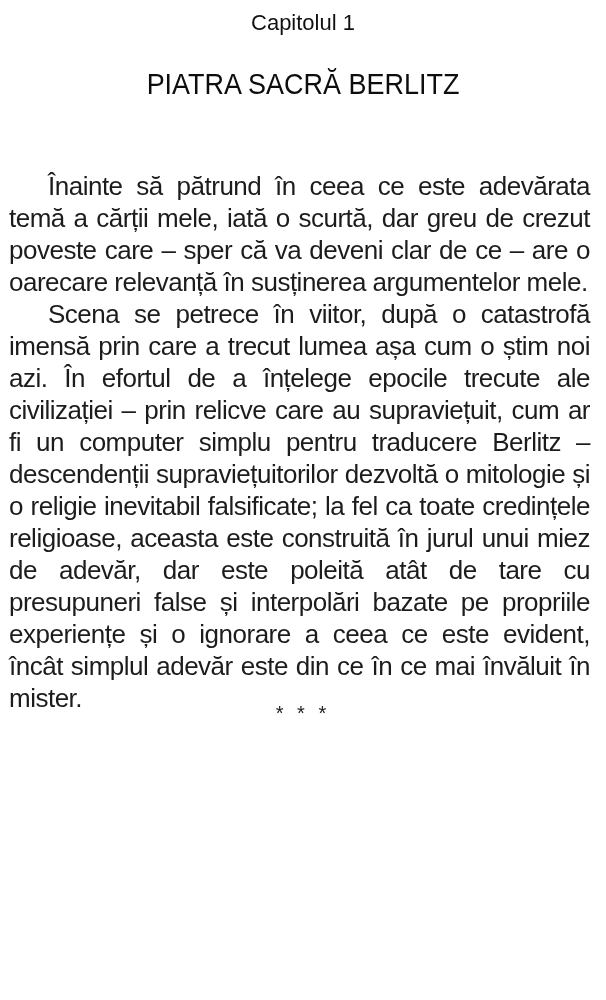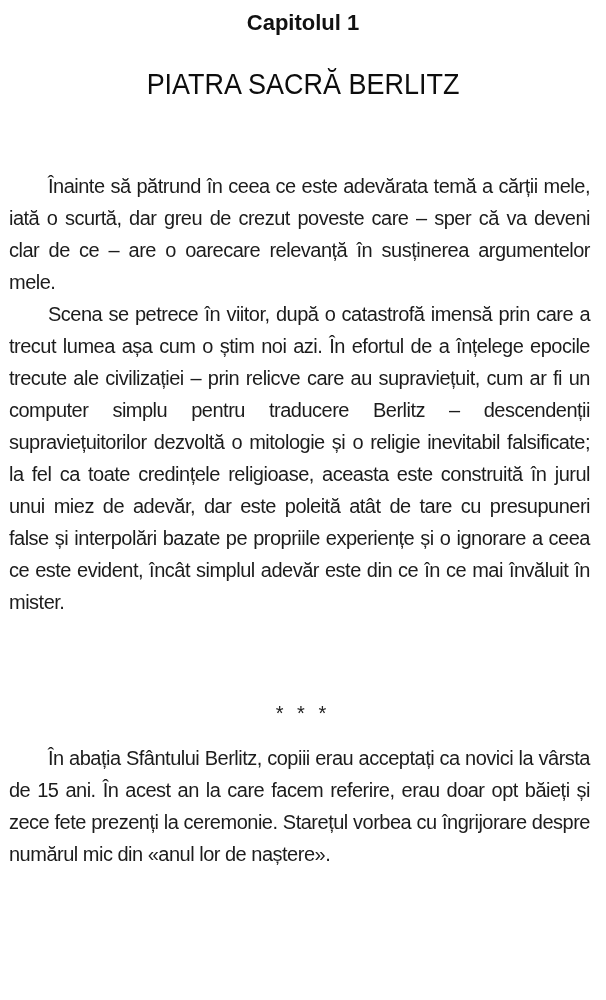--- a/index.html
+++ b/index.html
@@ -1,30 +1,30 @@
 <!DOCTYPE html>
 <html><head>
 <meta charset="utf-8">
 <style>
   html, body { margin: 0; padding: 0; background: #ffffff; }
   body { width: 606px; height: 1000px; overflow: hidden; position: relative; color: #1a1a1a; }
   .page { position: absolute; left: 0; top: 0; width: 606px; height: 1000px; }
   .chapter-label {
     position: absolute; top: 10px; left: 0; width: 606px; text-align: center;
-    font-family: "Liberation Sans", sans-serif; font-size: 22px; font-weight: bold;
+    font-family: "Liberation Sans", sans-serif; font-size: 22px; font-weight: normal;
     letter-spacing: 0px; color: #111;
   }
   .chapter-title {
     position: absolute; top: 68px; left: 0; width: 606px; text-align: center;
     font-family: "Liberation Sans", sans-serif; font-size: 29px; font-weight: normal;
     color: #0d0d0d; transform: scaleX(0.93); transform-origin: center;
   }
   .body-text {
     position: absolute; left: 9px; width: 581px;
-    font-family: "Liberation Sans", sans-serif; font-size: 20px; line-height: 32px;
+    font-family: "Liberation Sans", sans-serif; font-size: 26px; line-height: 32px;
     color: #1c1c1c; letter-spacing: -0.5px;
   }
   .body-text p { margin: 0; text-align: justify; text-indent: 39px; }
   .sec1 { top: 170px; }
   .sec2 { top: 742px; }
   .separator {
     position: absolute; top: 702px; left: 0; width: 606px; text-align: center;
     font-family: "Liberation Sans", sans-serif; font-size: 20px; letter-spacing: 4px; color: #222;
   }
   .footer {
@@ -42,20 +42,19 @@
   <div class="chapter-title">PIATRA SACRĂ BERLITZ</div>
 
   <div class="body-text sec1">
     <p>Înainte să pătrund în ceea ce este adevărata temă a cărții mele, iată o scurtă, dar greu de crezut poveste care – sper că va deveni clar de ce – are o oarecare relevanță în susținerea argumentelor mele.</p>
     <p>Scena se petrece în viitor, după o catastrofă imensă prin care a trecut lumea așa cum o știm noi azi. În efortul de a înțelege epocile trecute ale civilizației – prin relicve care au supraviețuit, cum ar fi un computer simplu pentru traducere Berlitz – descendenții supraviețuitorilor dezvoltă o mitologie și o religie inevitabil falsificate; la fel ca toate credințele religioase, aceasta este construită în jurul unui miez de adevăr, dar este poleită atât de tare cu presupuneri false și interpolări bazate pe propriile experiențe și o ignorare a ceea ce este evident, încât simplul adevăr este din ce în ce mai învăluit în mister.</p>
   </div>
 
   <div class="separator">* * *</div>
 
   <div class="body-text sec2">
-    <p>În abația Sfântului Berlitz, copiii erau acceptați ca novici la vârsta de 15 ani. În acest an la care facem referire, erau doar opt băieți și zece fete prezenți la ceremonie. Starețul vorbea cu îngrijorare despre numărul mic din «anul lor de naștere».</p>
   </div>
 
   <div class="footer">
     <span class="footer-title">Enoh și întoarcerea zeilor</span>
     <span class="page-number">6</span>
   </div>
 </div>
 
 </body></html>

